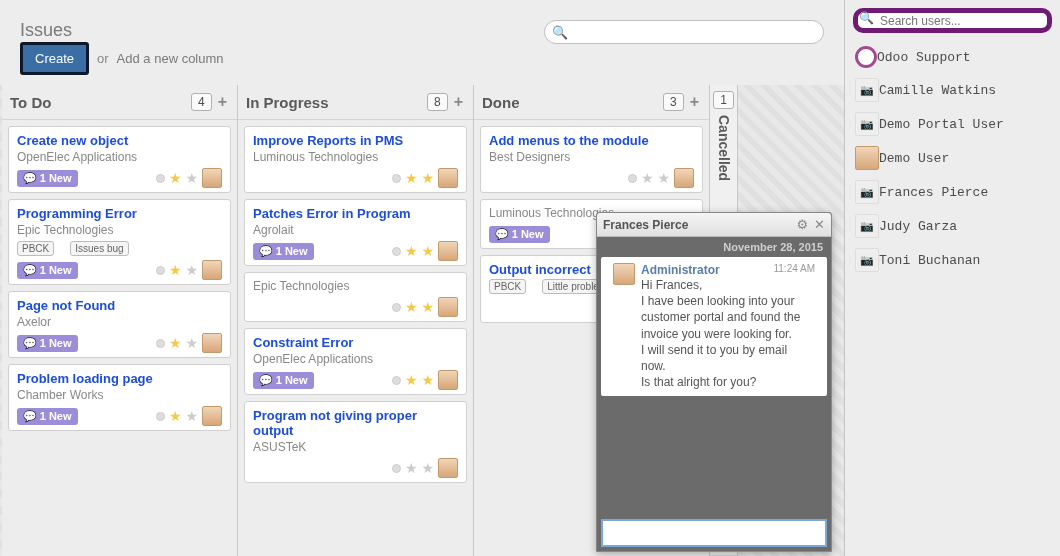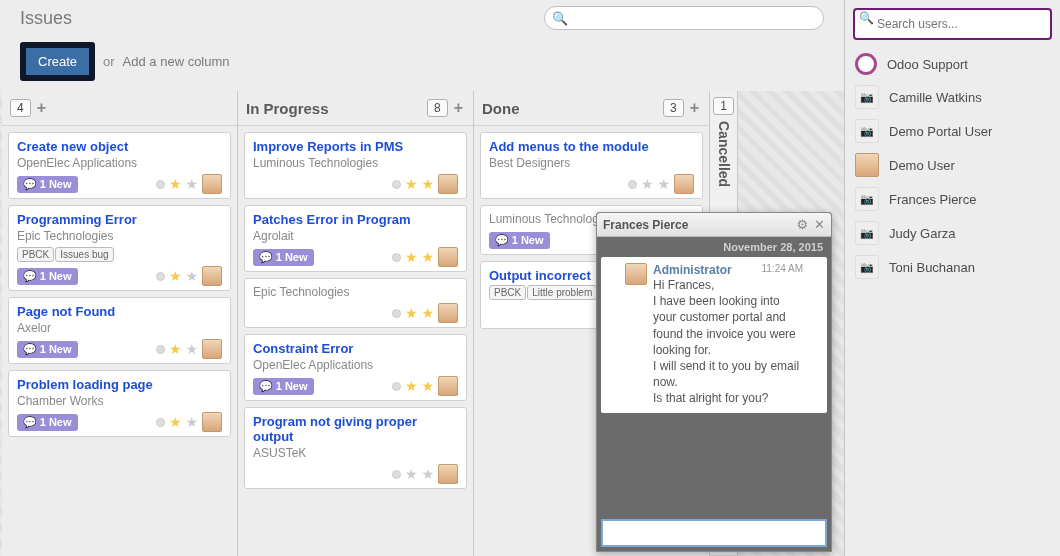--- a/index.html
+++ b/index.html
@@ -2,76 +2,76 @@
 <html><head>
 <meta charset="utf-8">
 <style>
 * { box-sizing: border-box; margin: 0; padding: 0; }
 body { font-family: "Lucida Grande", Helvetica, Arial, sans-serif; font-size: 13px; background: #ededed; color: #4c4c4c; width: 1060px; height: 556px; overflow: hidden; position: relative; }
 
 .main { display: flex; height: 100%; }
 .left { flex: 1; display: flex; flex-direction: column; }
 .right { width: 216px; background: #ededed; border-left: 1px solid #c4c4c4; padding-top: 4px; }
 
-.topbar { display: flex; align-items: center; padding: 2px 20px 0 20px; height: 34px; }
+.topbar { display: flex; padding: 20px 20px 0 20px; height: 34px; }
 .topbar h1 { font-size: 18px; font-weight: normal; color: #7a7a7a; flex: 1; }
 .searchwrap { position: relative; }
 .search { width: 280px; height: 24px; border: 1px solid #c0c0c0; border-radius: 12px; padding: 2px 10px 2px 26px; font-size: 13px; background: #fff; }
 .searchicon { position: absolute; left: 8px; top: 5px; color: #888; font-size: 13px; }
 
 .actionrow { padding: 8px 20px 10px 20px; display: flex; align-items: center; gap: 8px; }
-.btn-create { background: #3b6ea5; color: #fff; border: 6px solid #0f172a; padding: 6px 12px; border-radius: 3px; font-size: 13px; cursor: pointer; }
+.btn-create { background: #3b6ea5; color: #fff; border: 3px solid #0f172a; padding: 6px 12px; border-radius: 3px; font-size: 13px; cursor: pointer; }
 .or { color: #888; }
 .newcol { color: #7a7a7a; cursor: pointer; }
 
 .board { flex: 1; display: flex; gap: 0; padding: 0 0 0 2px; overflow: hidden; background: repeating-linear-gradient(45deg, #e8e8e8, #e8e8e8 6px, #e0e0e0 6px, #e0e0e0 12px); }
 .col { background: #ededed; border-right: 1px solid #c8c8c8; display: flex; flex-direction: column; }
 .col.w { width: 236px; }
 .colhead { display: flex; align-items: center; padding: 8px 8px 8px 8px; border-bottom: 1px solid #d4d4d4; }
 .colhead h2 { font-size: 15px; font-weight: bold; color: #5a5a5a; flex: 1; }
 .colcount { border: 1px solid #b0b0b0; background: #fafafa; border-radius: 3px; padding: 1px 6px; font-size: 12px; margin-right: 4px; }
 .plus { font-size: 16px; color: #888; font-weight: bold; cursor: pointer; padding: 0 2px; }
 .colbody { padding: 6px 6px; display: flex; flex-direction: column; gap: 6px; overflow-y: auto; }
 
 .card { background: #fff; border: 1px solid #d0d0d0; border-radius: 3px; padding: 6px 8px 4px 8px; }
 .card .title { font-weight: bold; color: #1d4ed8; margin-bottom: 2px; }
 .card .sub { color: #888; font-size: 12px; margin-bottom: 4px; }
-.tags { display: flex; gap: 1px; margin-bottom: 4px; }
+.tags { display: flex; gap: 16px; margin-bottom: 4px; }
 .tag { border: 1px solid #bbb; border-radius: 3px; font-size: 10px; padding: 1px 4px; color: #666; background: #f5f5f5; }
 .cardfoot { display: flex; align-items: center; gap: 4px; }
 .newbadge { background: #9b8dd8; color: #fff; font-size: 11px; padding: 2px 6px; border-radius: 3px; display: inline-flex; align-items: center; gap: 3px; }
 .spacer { flex: 1; }
 .dot { width: 9px; height: 9px; border-radius: 50%; background: #ddd; border: 1px solid #ccc; }
 .star { font-size: 14px; }
 .star.on { color: #f7c948; }
 .star.off { color: #ccc; }
 .avatar { width: 20px; height: 20px; border-radius: 2px; background: linear-gradient(#f0d6b8, #d8a679); border: 1px solid #c49a6c; }
 
 .col.collapsed { width: 28px; background: #f0f0f0; border-right: 1px solid #c8c8c8; }
 .col.collapsed .colhead { flex-direction: column; height: 100%; padding: 6px 2px; }
 .col.collapsed .colcount { margin: 0 0 6px 0; }
 .col.collapsed h2 { writing-mode: vertical-rl; font-size: 14px; }
 
 
 .usersearch { margin: 4px 8px 8px 8px; position: relative; }
-.usersearch input { width: 100%; height: 32px; border: 2px solid #701a75; border-radius: 4px; padding: 1px 8px 1px 22px; font-size: 12px; }
+.usersearch input { width: 100%; height: 25px; border: 5px solid #701a75; border-radius: 10px; padding: 1px 8px 1px 22px; font-size: 12px; }
 .usersearch .searchicon { top: 3px; left: 6px; font-size: 12px; }
 .userlist { display: flex; flex-direction: column; }
-.useritem { display: flex; align-items: center; gap: 10px; padding: 5px 10px; cursor: pointer; }
+.useritem { display: flex; align-items: center; padding: 5px 10px; cursor: pointer; font-family: Liberation Mono, monospace; }
 .uavatar { width: 24px; height: 24px; border: 1px solid #ddd; background: #eee; display: flex; align-items: center; justify-content: center; font-size: 11px; color: #bbb; border-radius: 2px; }
 .uavatar.odoo { border-radius: 50%; background: #fff; border: 3px solid #a24b8f; width: 22px; height: 22px; }
 .uavatar.face { background: linear-gradient(#f0d6b8, #d8a679); border: 1px solid #c49a6c; }
 
 
 .chat { position: absolute; left: 596px; top: 212px; width: 236px; height: 340px; background: #6b6b6b; border: 1px solid #888; border-radius: 3px 3px 0 0; display: flex; flex-direction: column; box-shadow: 0 2px 8px rgba(0,0,0,0.3); }
 .chathead { background: linear-gradient(#f5f5f5, #e0e0e0); padding: 4px 6px; display: flex; align-items: center; border-bottom: 1px solid #bbb; border-radius: 3px 3px 0 0; }
 .chathead .name { font-weight: bold; color: #555; flex: 1; font-size: 12px; }
 .chathead .icon { color: #888; margin-left: 6px; cursor: pointer; font-size: 13px; }
 .chatdate { text-align: right; color: #cfcfcf; font-size: 11px; padding: 4px 8px; font-weight: bold; }
-.chatmsg { background: #fff; margin: 0 4px; border-radius: 2px; padding: 6px 24px; font-size: 12px; display: flex; gap: 6px; }
+.chatmsg { background: #fff; margin: 0 4px; border-radius: 2px; padding: 6px 12px; font-size: 12px; display: flex; gap: 6px; }
 .chatmsg .who { color: #5b7ea8; font-weight: bold; }
 .chatmsg .time { float: right; color: #999; font-size: 10px; }
 .chatmsg .body { color: #555; line-height: 1.35; }
 .chatmsg .mavatar { width: 22px; height: 22px; background: linear-gradient(#f0d6b8, #d8a679); border: 1px solid #c49a6c; border-radius: 2px; flex-shrink: 0; }
 .chatinput { margin: auto 4px 4px 4px; }
 .chatinput input { width: 100%; height: 28px; border: 2px solid #7ba8d6; padding: 2px 6px; font-size: 12px; }
 </style>
 </head>
 <body>
 
@@ -85,20 +85,21 @@
       </div>
     </div>
     <div class="actionrow">
       <button class="btn-create">Create</button>
       <span class="or">or</span>
       <span class="newcol">Add a new column</span>
     </div>
     <div class="board" id="board">
         <div class="col w">
           <div class="colhead">
+            <h2>To Do</h2>
             <span class="colcount">4</span>
             <span class="plus">+</span>
           </div>
           <div class="colbody">
             <div class="card">
               <div class="title">Create new object</div>
               <div class="sub">OpenElec Applications</div>
               <div class="cardfoot">
                 <span class="newbadge">💬 <b>1 New</b></span>
                 <span class="spacer"></span>

